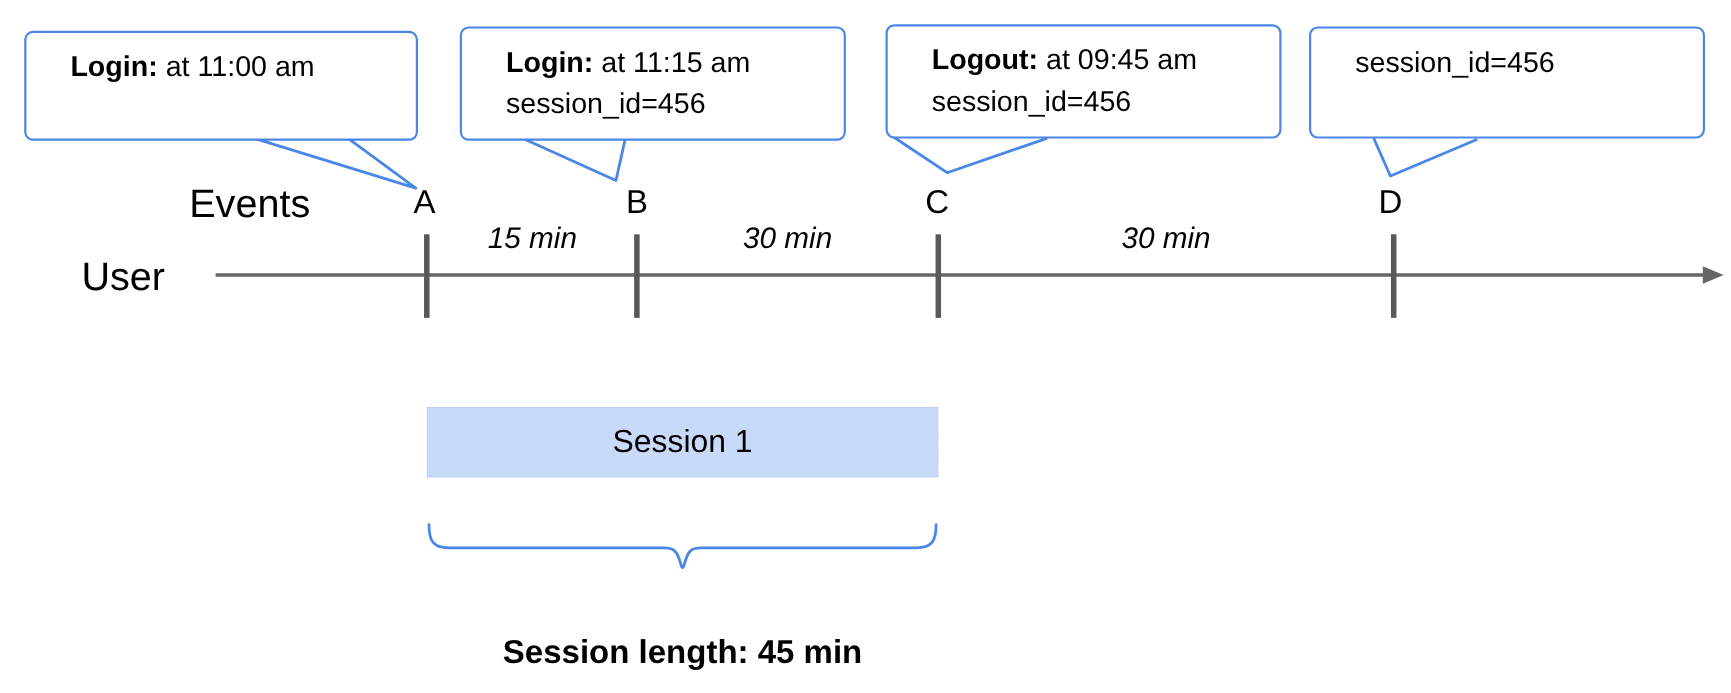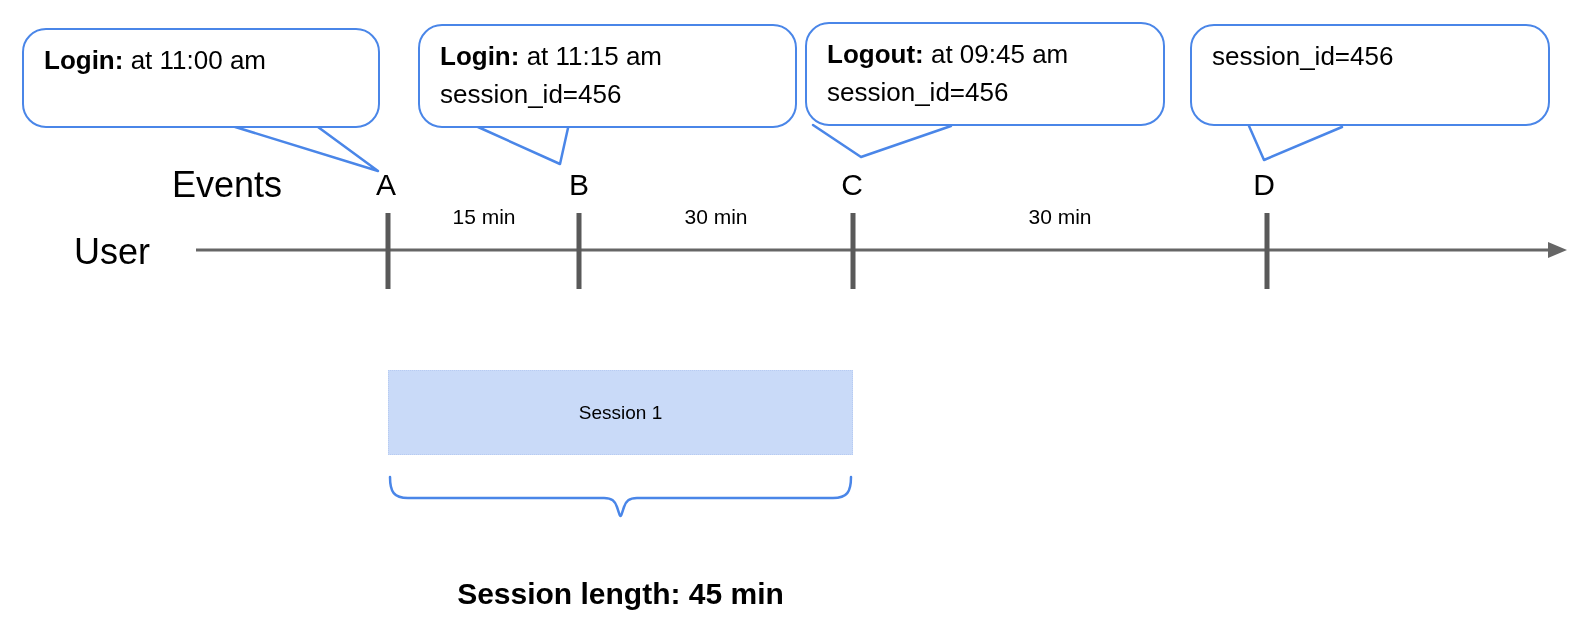--- a/index.html
+++ b/index.html
@@ -12,55 +12,55 @@
   *{margin:0;padding:0;box-sizing:border-box;}
   html,body{background:#ffffff;}
   body{font-family:"Liberation Sans","DejaVu Sans",sans-serif;color:var(--text-black);}
   .canvas{
     position:relative;width:1574px;height:630px;background:#ffffff;overflow:hidden;
   }
   .overlay{position:absolute;left:0;top:0;pointer-events:none;}
   
   .callout{
     position:absolute;background:#ffffff;border:2.5px solid var(--accent-blue);
-    border-radius:24px;padding:11px 20px 0 20px;font-size:26px;line-height:38px;
+    border-radius:8px;padding:11px 20px 0 40px;font-size:26px;line-height:38px;
     white-space:nowrap;z-index:2;
   }
   .callout .bold{font-weight:bold;}
   
   .user-label{position:absolute;left:74px;top:234px;font-size:36px;line-height:36px;}
   .events-label{position:absolute;left:172px;top:170px;font-size:36px;line-height:30px;}
   .marker-label{position:absolute;top:170px;font-size:30px;line-height:30px;transform:translateX(-50%);}
-  .interval-label{position:absolute;top:203px;font-size:21px;line-height:27px;transform:translateX(-50%);}
+  .interval-label{position:absolute;top:203px;font-size:27px;line-height:27px;transform:translateX(-50%);font-style:italic;}
   
   .session-box{
-    position:absolute;left:388px;top:370px;width:465px;height:85px;
+    position:absolute;left:388px;top:370px;width:465px;height:64px;
     background:var(--session-fill);border:1px dotted #b7cbf2;
-    display:flex;align-items:center;justify-content:center;font-size:19px;text-align:right;
+    display:flex;align-items:center;justify-content:center;font-size:29px;text-align:right;
   }
   .session-length{
     position:absolute;left:388px;top:577px;width:465px;text-align:center;font-size:30px;font-weight:bold;
   }
   .tail-fill{fill:#ffffff;stroke:none;}
   .tail-stroke{fill:none;stroke:var(--accent-blue);stroke-width:2.5;stroke-linecap:round;stroke-linejoin:round;}
   .tl-line{stroke:var(--line-gray);stroke-width:3;}
   .tl-arrow{fill:var(--line-gray);}
   .tl-tick{fill:var(--tick-gray);}
   .brace{fill:none;stroke:var(--accent-blue);stroke-width:2.5;stroke-linecap:round;}
 </style>
 </head>
 <body>
 
 <div class="canvas">
 
   <div class="callout" style="left:22px;top:28px;width:358px;height:100px;">
     <div><span class="bold">Login:</span><span> at 11:00 am</span></div>
   </div>
 
-  <div class="callout" style="left:418px;top:24px;width:379px;height:104px;">
+  <div class="callout" style="left:418px;top:24px;width:351px;height:104px;">
     <div><span class="bold">Login:</span><span> at 11:15 am</span></div>
     <div>session_id=456</div>
   </div>
 
   <div class="callout" style="left:805px;top:22px;width:360px;height:104px;">
     <div><span class="bold">Logout:</span><span> at 09:45 am</span></div>
     <div>session_id=456</div>
   </div>
 
   <div class="callout" style="left:1190px;top:24px;width:360px;height:102px;">

